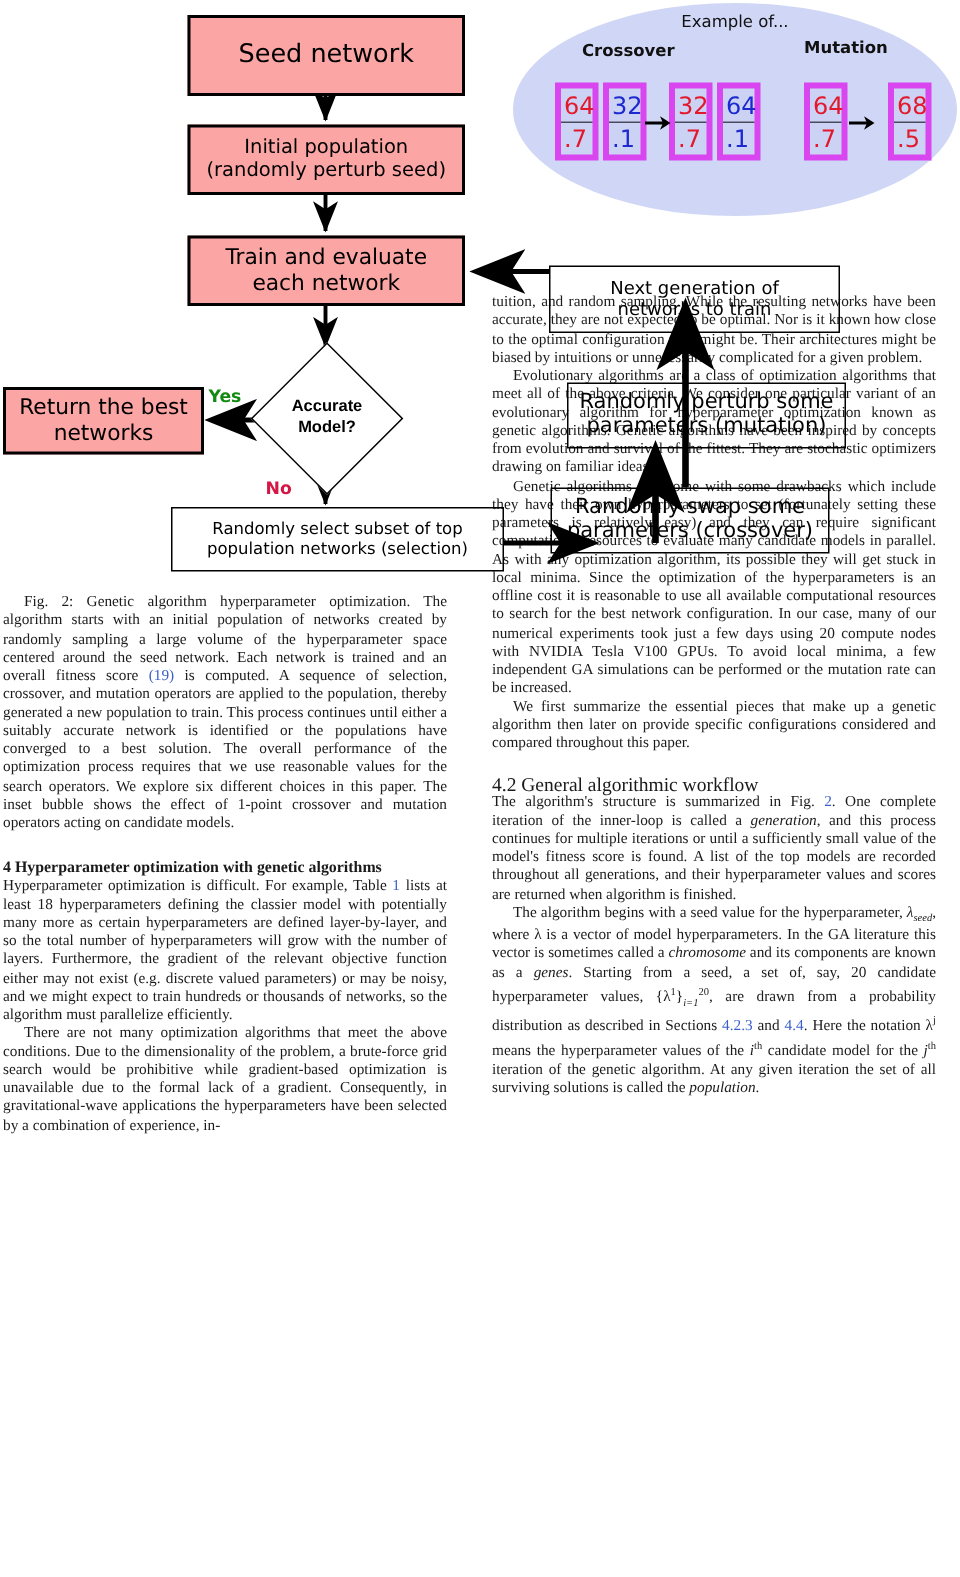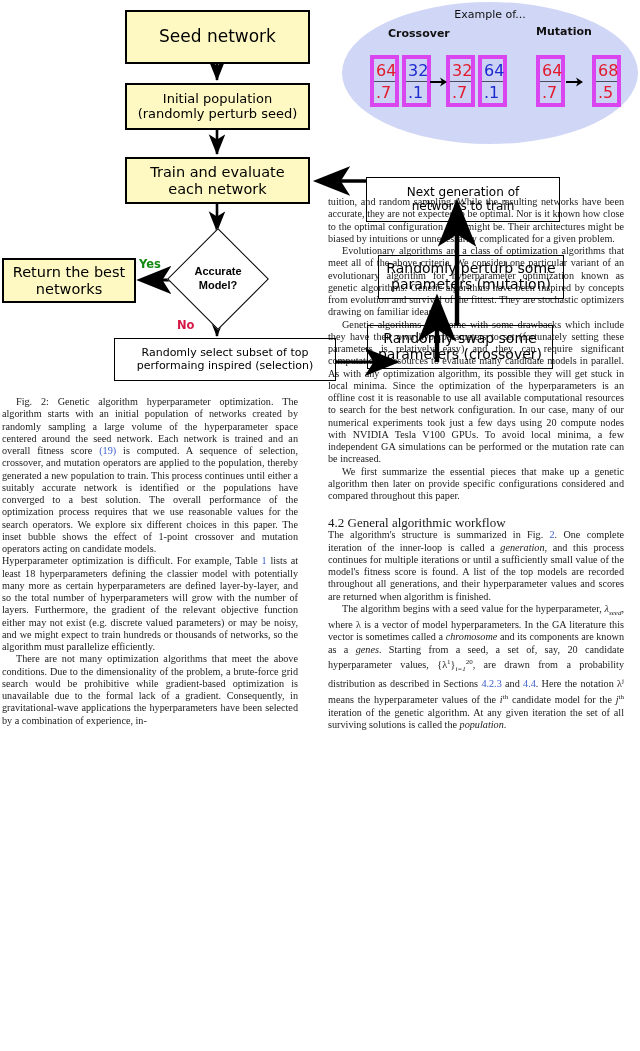--- a/index.html
+++ b/index.html
@@ -59,21 +59,21 @@
   
   .figure {
     position: absolute; left: 0; top: 0;
     width: 640px; height: 395px;
     pointer-events: none;
   }
   .figure > * { pointer-events: auto; }
 
   .fbox {
     position: absolute;
-    background: #fef9c3;
+    background: #fca5a5;
     border: 2.2px solid #000;
     display: flex; align-items: center; justify-content: center;
     text-align: center;
     font-family: "DejaVu Sans", sans-serif;
     color: #000;
     line-height: 1.12;
   }
 
   .fbox.thin { border-width: 1.6px; }
 
@@ -185,20 +185,21 @@
   <p>Genetic algorithms due come with some drawbacks which include they have their own hyperparameters to set (fortunately setting these parameters is relatively easy) and they can require significant computational resources to evaluate many candidate models in parallel. As with any optimization algorithm, its possible they will get stuck in local minima. Since the optimization of the hyperparameters is an offline cost it is reasonable to use all available computational resources to search for the best network configuration. In our case, many of our numerical experiments took just a few days using 20 compute nodes with NVIDIA Tesla V100 GPUs. To avoid local minima, a few independent GA simulations can be performed or the mutation rate can be increased.</p>
   <p>We first summarize the essential pieces that make up a genetic algorithm then later on provide specific configurations considered and compared throughout this paper.</p>
   <h3 class="subsec">4.2 General algorithmic workflow</h3>
   <p class="noindent gap-after-sec"><span>The algorithm's structure is summarized in Fig. </span><span class="ref">2</span><span>. One complete iteration of the inner-loop is called a </span><span class="it">generation</span><span>, and this process continues for multiple iterations or until a sufficiently small value of the model's fitness score is found. A list of the top models are recorded throughout all generations, and their hyperparameter values and scores are returned when algorithm is finished.</span></p>
   <p><span>The algorithm begins with a seed value for the hyperparameter, </span><span class="mathit">λ</span><sub class="sml">seed</sub><span>, where λ is a vector of model hyperparameters. In the GA literature this vector is sometimes called a </span><span class="it">chromosome</span><span> and its components are known as a </span><span class="it">genes</span><span>. Starting from a seed, a set of, say, 20 candidate hyperparameter values, {λ</span><sup class="sml">1</sup><span>}</span><sub class="sml">i=1</sub><sup class="sml">20</sup><span>, are drawn from a probability distribution as described in Sections </span><span class="ref">4.2.3</span><span> and </span><span class="ref">4.4</span><span>. Here the notation λ</span><sup class="sml">j</sup><span> means the hyperparameter values of the </span><span class="mathit">i</span><sup class="sml">th</sup><span> candidate model for the </span><span class="mathit">j</span><sup class="sml">th</sup><span> iteration of the genetic algorithm. At any given iteration the set of all surviving solutions is called the </span><span class="it">population</span><span>.</span></p>
 </div>
 
 <div class="col left">
   <p class="caption"><span>Fig. 2:</span><span> Genetic algorithm hyperparameter optimization. The algorithm starts with an initial population of networks created by randomly sampling a large volume of the hyperparameter space centered around the seed network. Each network is trained and an overall fitness score </span><span class="ref">(19)</span><span> is computed. A sequence of selection, crossover, and mutation operators are applied to the population, thereby generated a new population to train. This process continues until either a suitably accurate network is identified or the populations have converged to a best solution. The overall performance of the optimization process requires that we use reasonable values for the search operators. We explore six different choices in this paper. The inset bubble shows the effect of 1-point crossover and mutation operators acting on candidate models.</span></p>
 
+  <h2 class="sec">4 Hyperparameter optimization with genetic algorithms</h2>
 
   <p class="noindent gap-after-sec"><span>Hyperparameter optimization is difficult. For example, Table </span><span class="ref">1</span><span> lists at least 18 hyperparameters defining the classier model with potentially many more as certain hyperparameters are defined layer-by-layer, and so the total number of hyperparameters will grow with the number of layers. Furthermore, the gradient of the relevant objective function either may not exist (e.g. discrete valued parameters) or may be noisy, and we might expect to train hundreds or thousands of networks, so the algorithm must parallelize efficiently.</span></p>
   <p>There are not many optimization algorithms that meet the above conditions. Due to the dimensionality of the problem, a brute-force grid search would be prohibitive while gradient-based optimization is unavailable due to the formal lack of a gradient. Consequently, in gravitational-wave applications the hyperparameters have been selected by a combination of experience, in-</p>
 </div>
 
 <div class="figure">
 
   <svg id="arrows" viewBox="0 0 640 395">
     <defs>
       <marker id="ah" markerWidth="10" markerHeight="10" refX="7.6" refY="3.2" orient="auto">
@@ -286,21 +287,21 @@
 
   <div class="fbox" id="box-train">
     <span><span>Train and evaluate</span><br><span>each network</span></span>
   </div>
 
   <div class="fbox" id="box-return">
     <span><span>Return the best</span><br><span>networks</span></span>
   </div>
 
   <div class="fbox thin" id="box-select">
-    <span><span>Randomly select subset of  top</span><br><span>performaing inspired  (selection)</span></span>
+    <span><span>Randomly select subset of  top</span><br><span>population networks  (selection)</span></span>
   </div>
 
   <div class="fbox thin" id="box-nextgen">
     <span><span>Next generation of</span><br><span>networks to train</span></span>
   </div>
 
   <div class="fbox thin" id="box-mutation">
     <span><span>Randomly perturb some</span><br><span>parameters  (mutation)</span></span>
   </div>
 

